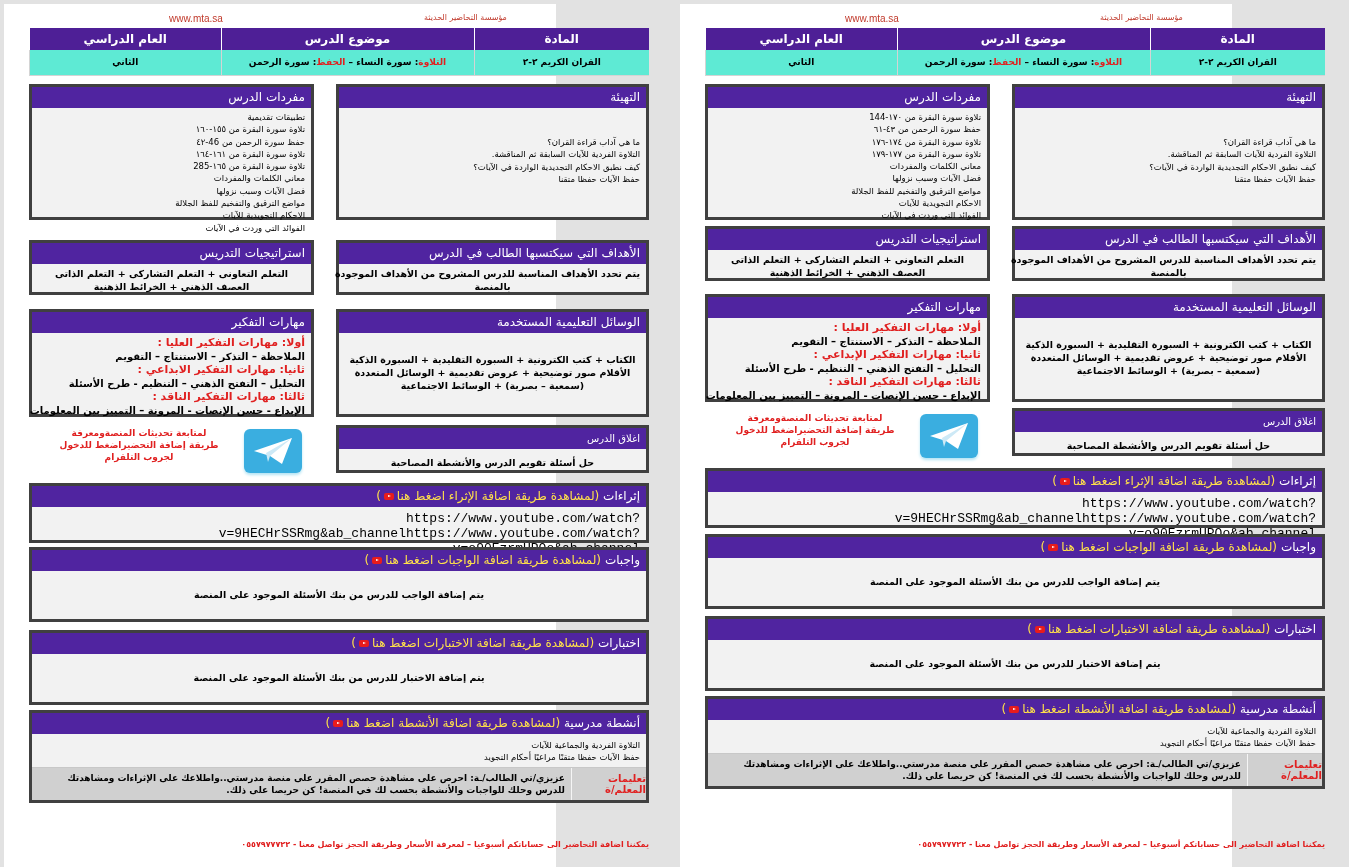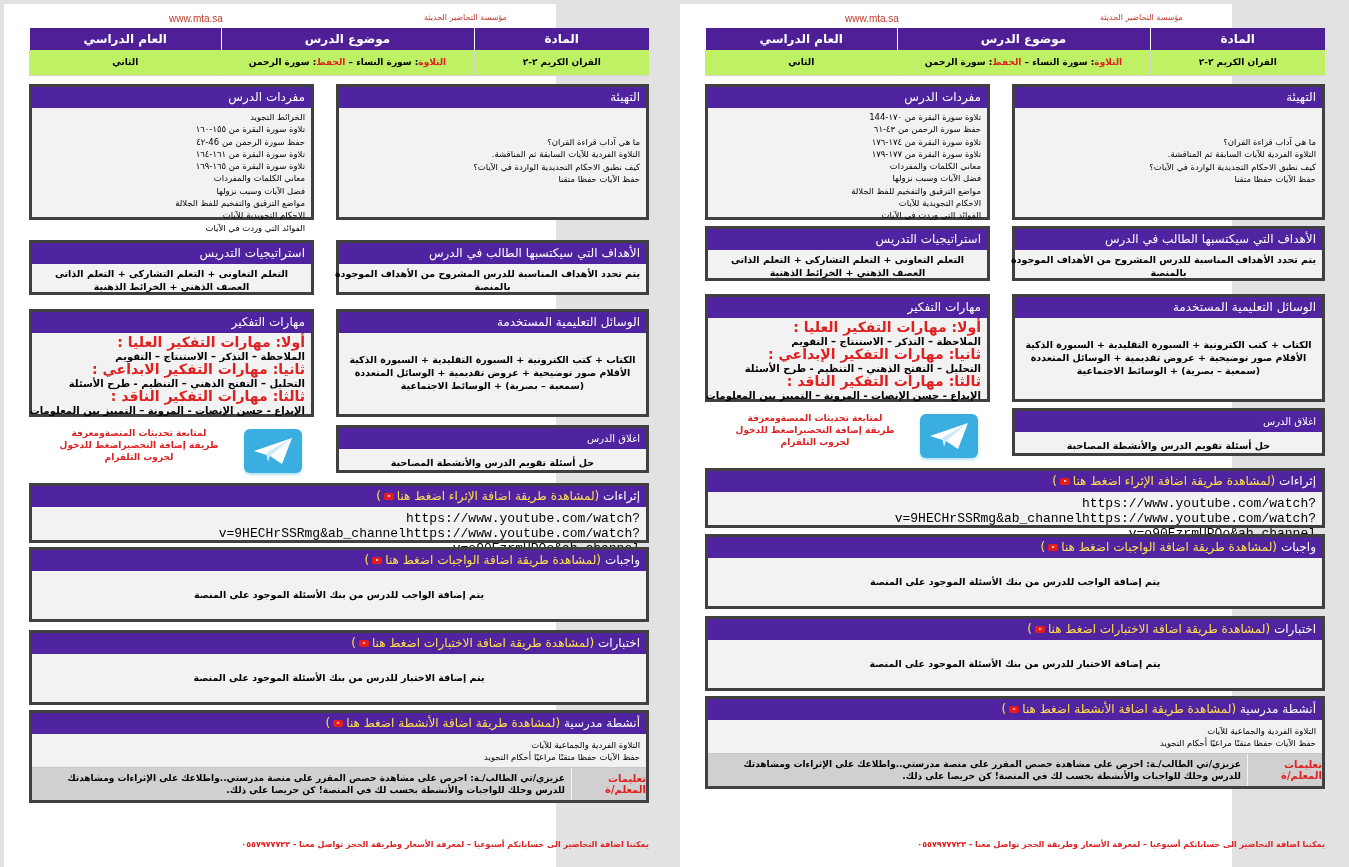--- a/index.html
+++ b/index.html
@@ -6,31 +6,31 @@
     html, body { width: 1349px; height: 867px; overflow: hidden; }
     body { background: #e2e2e2; font-family: "DejaVu Sans", "Liberation Sans", sans-serif; position: relative; }
     .page { position: absolute; top: 4px; width: 552px; height: 863px; background: #ffffff; }
     .page.p1 { left: 4px; }
     .page.p2 { left: 680px; }
     .topline { position: absolute; top: 9px; left: 25px; width: 620px; height: 14px; direction: ltr; }
     .topline .url { position: absolute; left: 140px; top: 0; font-size: 10px; color: #c0392b; font-family: "Liberation Sans", sans-serif; }
     .topline .org { position: absolute; left: 395px; top: 0; font-size: 8px; color: #c0392b; font-family: "DejaVu Sans", sans-serif; }
     table.hdr { position: absolute; top: 24px; left: 25px; width: 620px; border-collapse: collapse; direction: rtl; }
     table.hdr th { background: #4e1f96; color: #fff; font-weight: bold; font-size: 12px; height: 22px; border-left: 1px solid #fff; text-align: center; font-family: "DejaVu Sans", sans-serif; }
-    table.hdr td { background: #bef264; color: #000; font-size: 9px; font-weight: bold; height: 25px; text-align: center; border-left: 1px solid #d4d4d4; border-bottom: 1px solid #d4d4d4; }
+    table.hdr td { background: #5eead4; color: #000; font-size: 9px; font-weight: bold; height: 25px; text-align: center; border-left: 1px solid #d4d4d4; border-bottom: 1px solid #d4d4d4; }
     table.hdr th.c1, table.hdr td.c1 { width: 175px; }
     table.hdr th.c2, table.hdr td.c2 { width: 253px; }
     .red { color: #e02020; }
     .box { position: absolute; direction: rtl; background: #f2f2f2; border: 3px solid #404040; }
     .box .bh { background: #5024a0; color: #fff; font-size: 12px; height: 21px; line-height: 21px; padding: 0 6px; text-align: right; white-space: nowrap; overflow: hidden; }
     .box .bh.small { font-size: 10px; padding-left: 48px; }
     .box .bb { padding: 3px 6px; font-size: 8.5px; color: #000; line-height: 12.3px; text-align: right; }
     .box .bb.center { text-align: center; font-size: 9.5px; font-weight: bold; line-height: 13px; }
     .box .bb .line { display: block; white-space: nowrap; }
-    .box .bb .rl { color: #e02020; font-weight: bold; font-size: 14px; }
+    .box .bb .rl { color: #e02020; font-weight: bold; font-size: 11px; }
     .box .bb .bl { font-weight: bold; font-size: 10px; }
     .yl { color: #ffe14a; }
     .yt { display: inline-block; width: 10px; height: 7px; background: #e81c1c; border-radius: 2px; vertical-align: middle; margin: 0 3px; position: relative; }
     .yt::after { content: ""; position: absolute; left: 4px; top: 2px; border-left: 3px solid #fff; border-top: 1.5px solid transparent; border-bottom: 1.5px solid transparent; }
     .wide .bh { font-size: 12px; }
     .links { direction: ltr; text-align: right; font-family: Liberation Mono, monospace; font-size: 13px; color: #000; padding: 4px 6px; line-height: 15px; }
     .tg { position: absolute; width: 58px; height: 44px; background: #3aaee0; border-radius: 6px; box-shadow: 0 2px 3px #b4e4f4; }
     .tg svg { position: absolute; left: 8px; top: 7px; }
     .tgtext { position: absolute; direction: rtl; text-align: center; color: #e02020; font-weight: bold; font-size: 9px; line-height: 12px; width: 160px; }
     .teach { display: flex; direction: rtl; background: #d0d0d0; border-top: 1px solid #c8c8c8; }
@@ -67,25 +67,25 @@
       <div class="bb" style="padding-top:28px;">
           <span class="line">ما هي آداب قراءة القران؟</span>
           <span class="line">التلاوة الفردية للآيات السابقة ثم المناقشة.</span>
           <span class="line">كيف نطبق الاحكام التجديدية الواردة في الآيات؟</span>
           <span class="line">حفظ الآيات حفظا متقنا</span>
         </div>
     </div>
     <div class="box" style="left: 25px; top: 80px; width: 285px; height: 136px;">
       <div class="bh">مفردات الدرس</div>
       <div class="bb">
-          <span class="line">الخرائط التجويد</span>
+          <span class="line">تطبيقات تقديمية</span>
           <span class="line">تلاوة سورة البقرة من ١٥٥-١٦٠</span>
           <span class="line">حفظ سورة الرحمن من 46-٤٢</span>
           <span class="line">تلاوة سورة البقرة من ١٦١-١٦٤</span>
-          <span class="line">تلاوة سورة البقرة من ١٦٥-١٦٩</span>
+          <span class="line">تلاوة سورة البقرة من ١٦٥-285</span>
           <span class="line">معاني الكلمات والمفردات</span>
           <span class="line">فضل الآيات وسبب نزولها</span>
           <span class="line">مواضع الترقيق والتفخيم للفظ الجلالة</span>
           <span class="line">الاحكام التجويدية للآيات</span>
           <span class="line">الفوائد التي وردت في الآيات</span>
         </div>
     </div>
 
     <div class="box" style="left: 332px; width: 313px; height: 55px; top: 236px;">
       <div class="bh">الأهداف التي سيكتسبها الطالب في الدرس</div>

